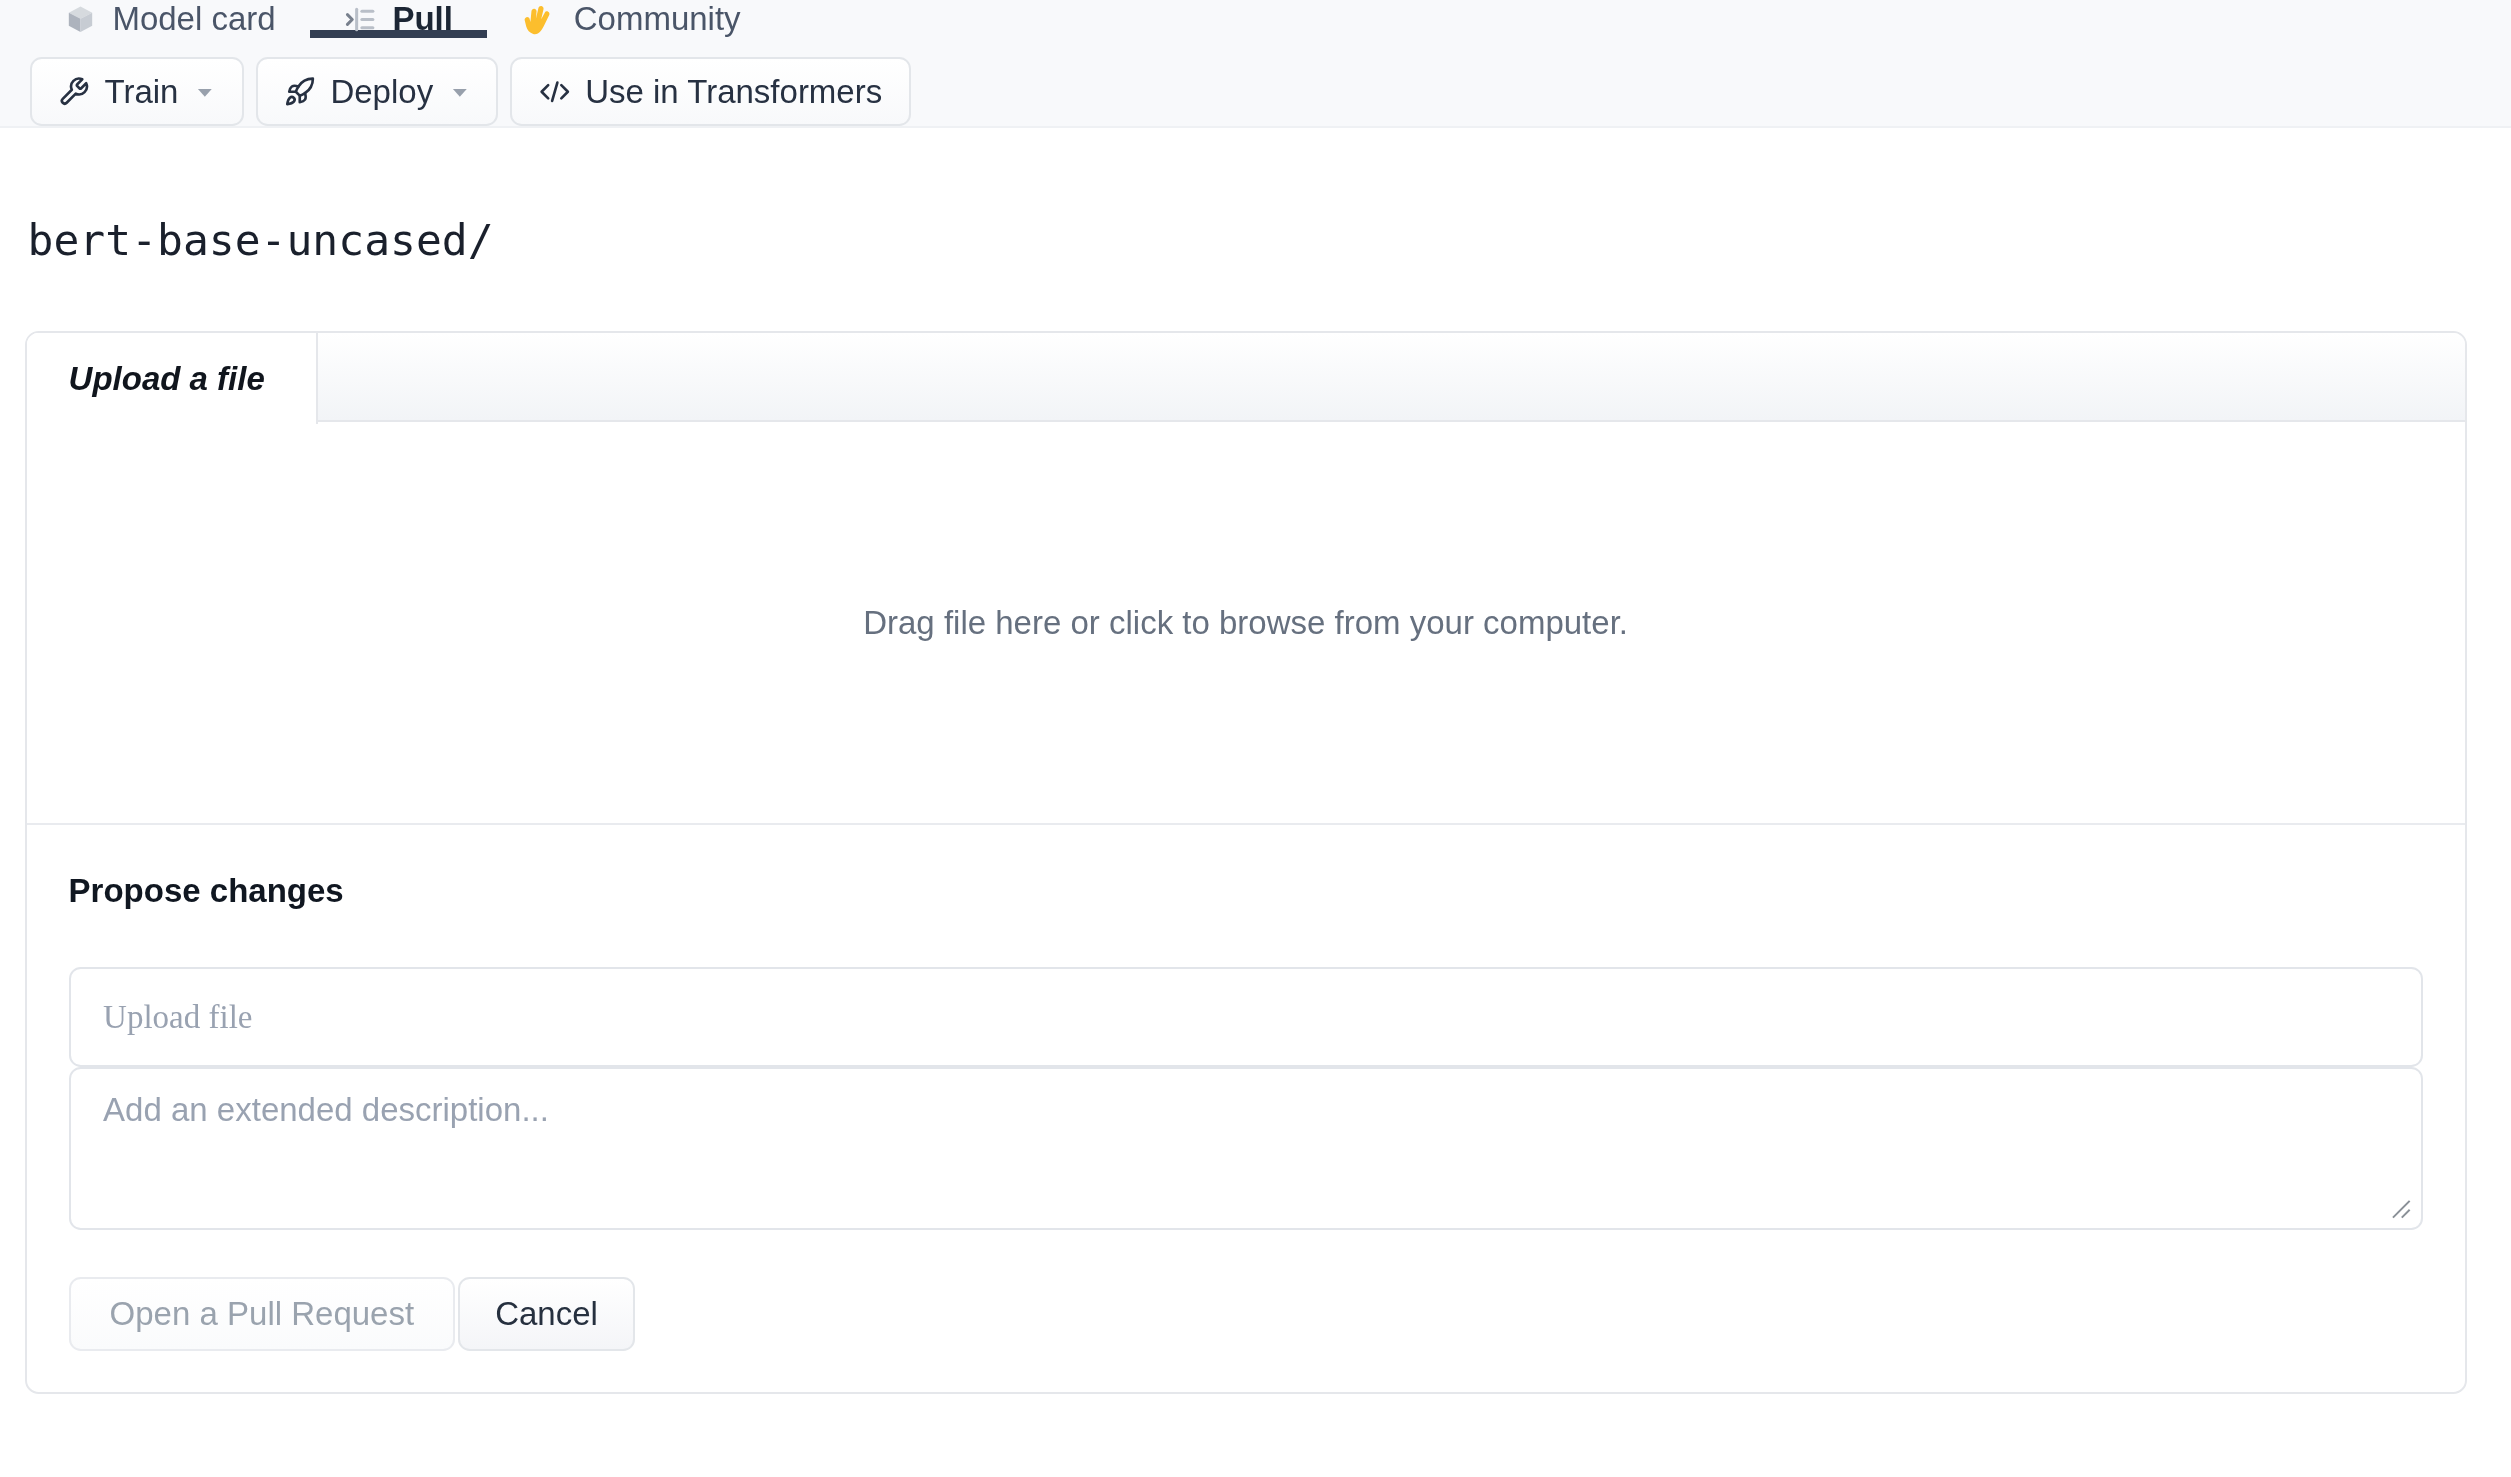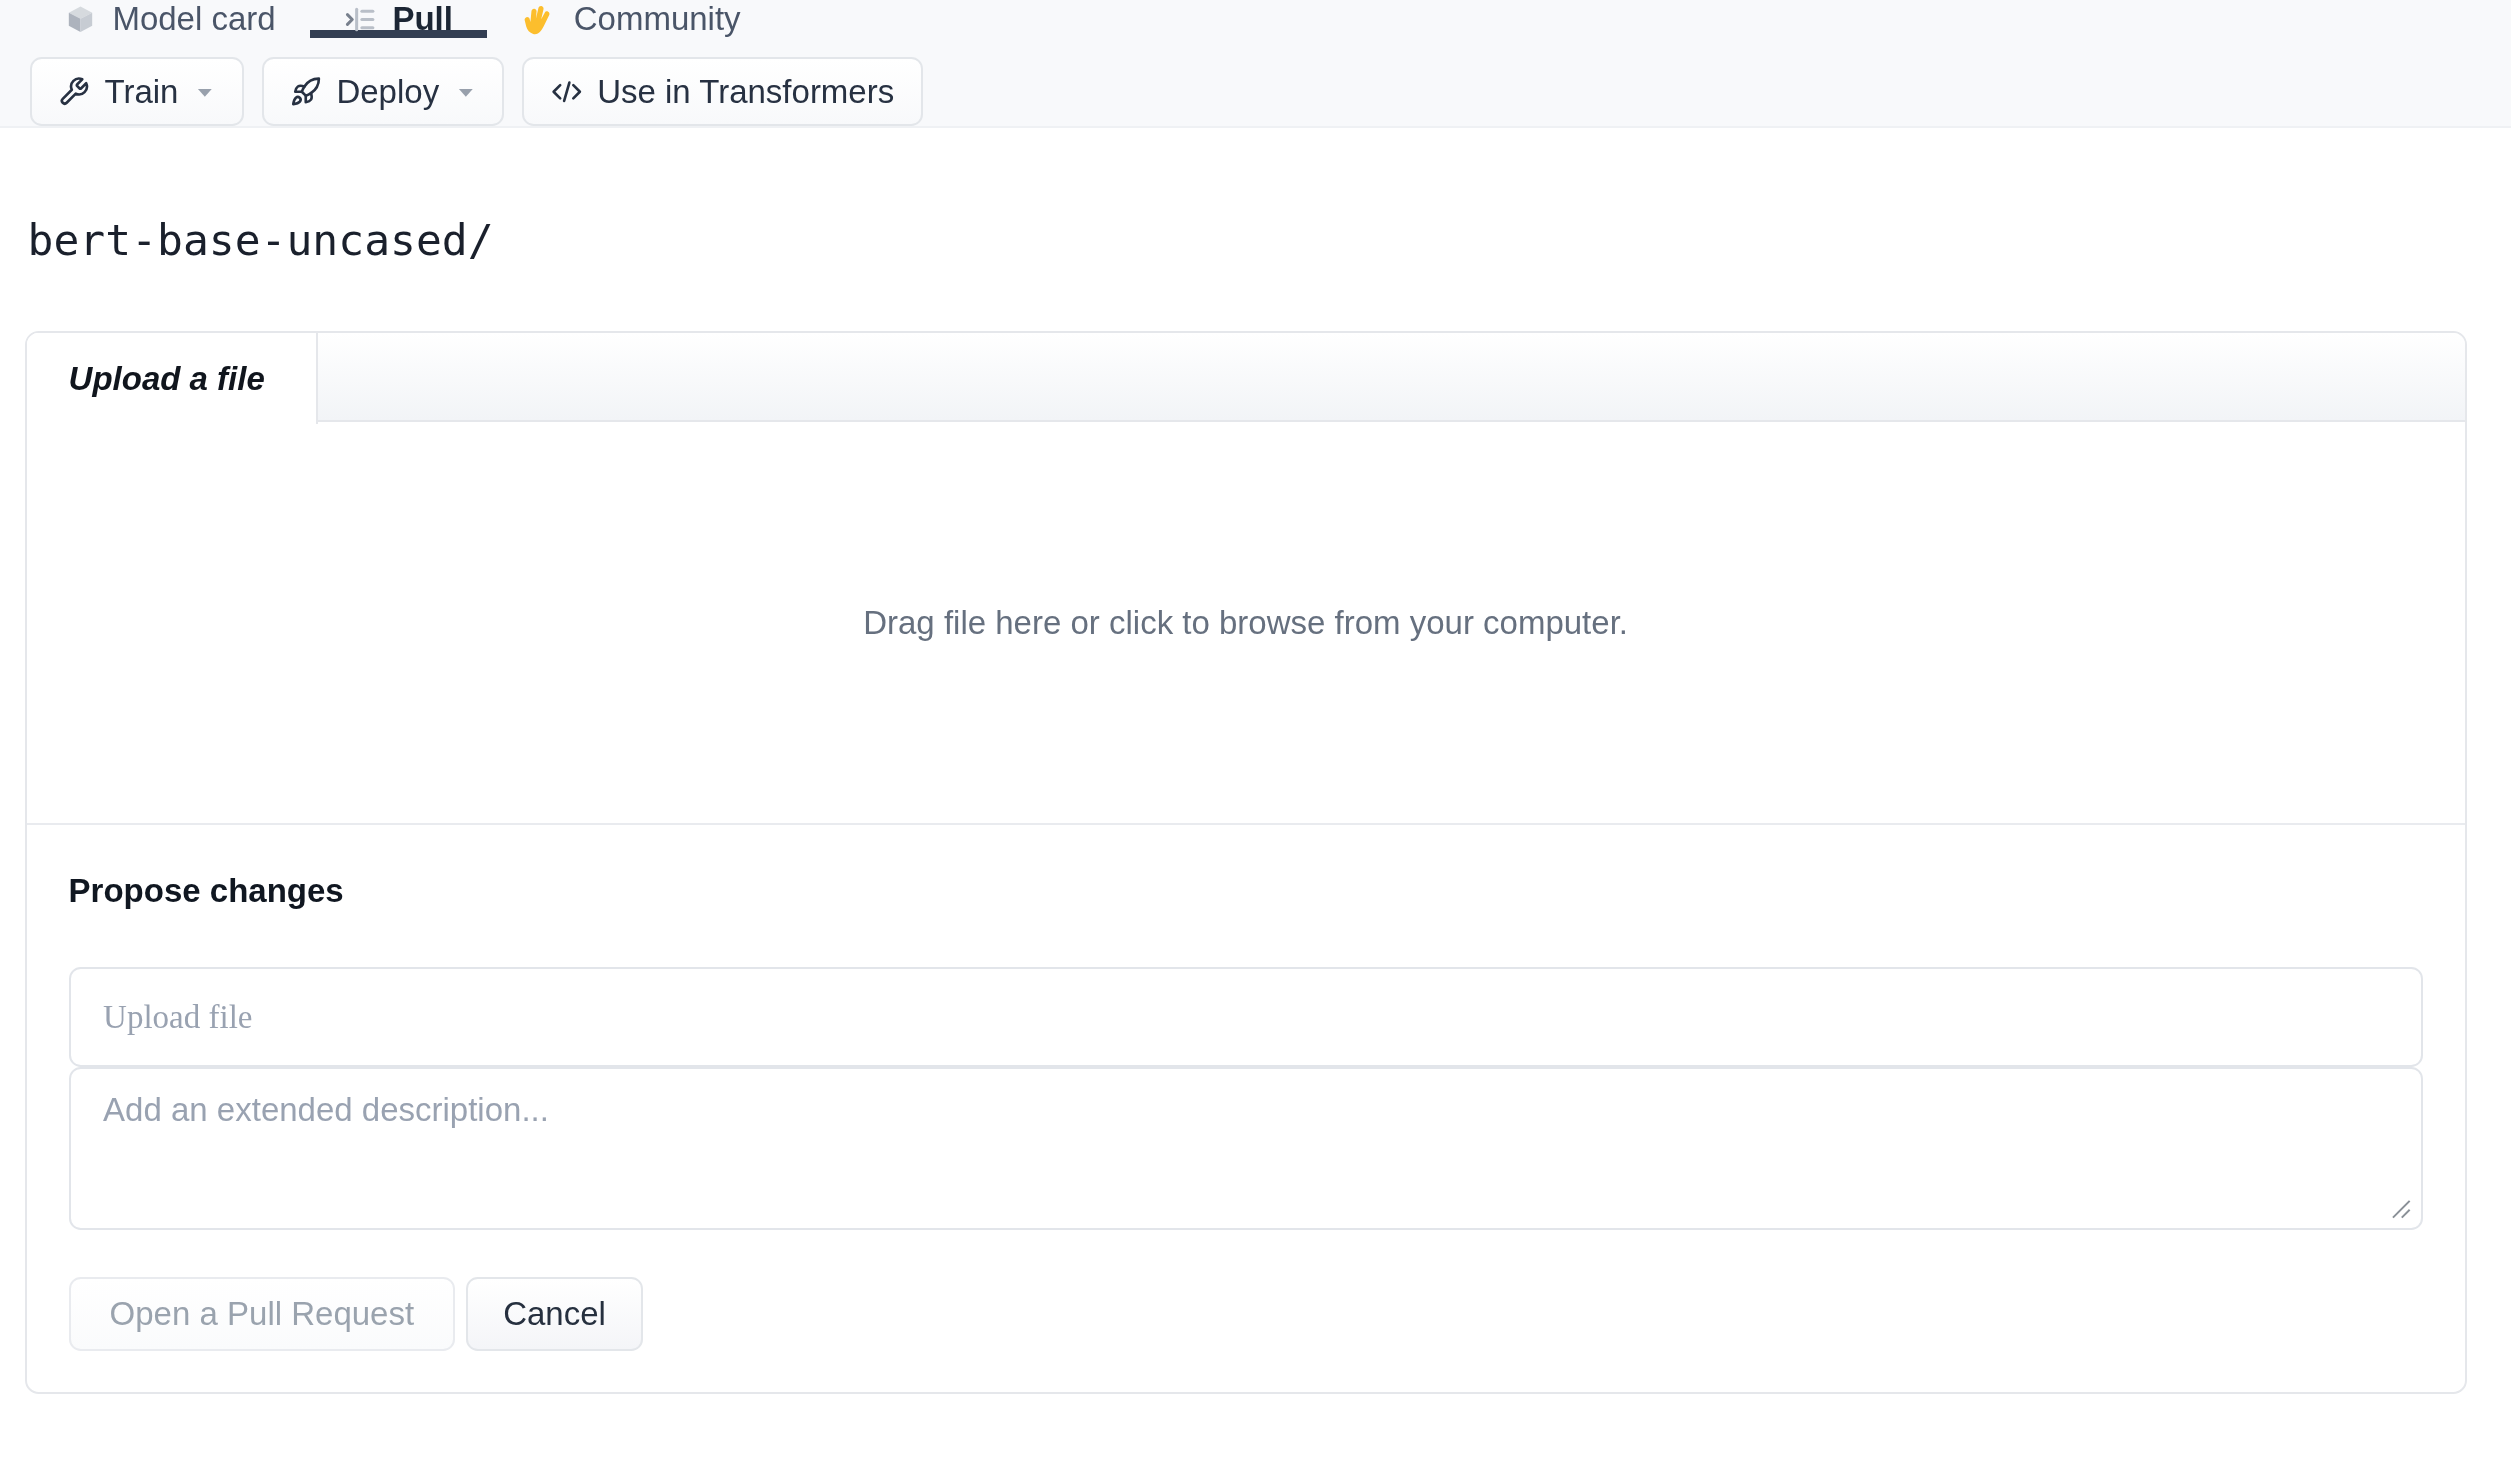--- a/index.html
+++ b/index.html
@@ -9,21 +9,21 @@
   
   .topnav { height:128px; background:#f8f9fb; border-bottom:2px solid #eff1f4;
             display:flex; justify-content:space-between; align-items:stretch;
             padding:0 47px 0 29.6px;flex-direction:column; }
   .tabs { display:flex; align-items:stretch; }
   .tab { display:flex; align-items:center; gap:15.8px; padding:0 34px;
          font-size:33px; color:#4a5568; text-decoration:none; cursor:pointer; }
   .tab .ticon { display:flex; align-items:center; }
   .tab.active { color:#1c2634; font-weight:700; box-shadow: inset 0 -7.9px 0 #333e52; }
 
-  .nav-actions { display:flex; align-items:flex-start; gap:18px; }
+  .nav-actions { display:flex; align-items:flex-start; gap:12px; }
   .nav-btn { display:flex; align-items:center; gap:14.8px; height:69px; padding:0 26.6px;
              font-family:inherit; font-size:33px; color:#273142; cursor:pointer;
              background:linear-gradient(180deg,#ffffff,#f8f9fb);
              border:2px solid #e3e6ea; border-radius:11.8px; }
   .nav-btn .bicon { display:flex; align-items:center; }
   .caret { display:flex; align-items:center; margin-left:2px; }
 
   
   .repo-path { font-family:"DejaVu Sans Mono","Liberation Mono",monospace;
                font-size:43px; color:#1a202c; margin:87px 0 0 27.6px; line-height:51px; }
@@ -52,21 +52,21 @@
                 font-family:Liberation Serif, serif; font-size:33px; color:#1f2937; outline:none; }
   .file-input::placeholder { color:#99a2b1; opacity:1; }
 
   .ta-wrap { position:relative; }
   .desc-textarea { display:block; width:100%; height:163px; resize:none;
                    border:2px solid #e2e5ea; border-radius:11.8px; padding:21.7px 32.5px;
                    font-family:inherit; font-size:33px; color:#1f2937; outline:none; }
   .desc-textarea::placeholder { color:#99a2b1; opacity:1; }
   .grip { position:absolute; right:8.9px; bottom:8.9px; width:25.6px; height:25.6px; cursor:nwse-resize; }
 
-  .btn-row { margin-top:47px; display:flex; gap:11px; }
+  .btn-row { margin-top:47px; display:flex; gap:3px; }
   .btn { height:74px; border-radius:11.8px; font-family:inherit; font-size:33px; cursor:pointer; }
   .pr-btn { padding:0 39px; color:#9aa3ae; border:2px solid #e9ebef;
             background:linear-gradient(180deg,#ffffff,#fafbfc); }
   .cancel-btn { padding:0 35px; color:#26303f; border:2px solid #e3e6ea;
                 background:linear-gradient(180deg,#ffffff,#f4f5f8); }
 </style>
 </head>
 <body>
 
 <header class="topnav">

